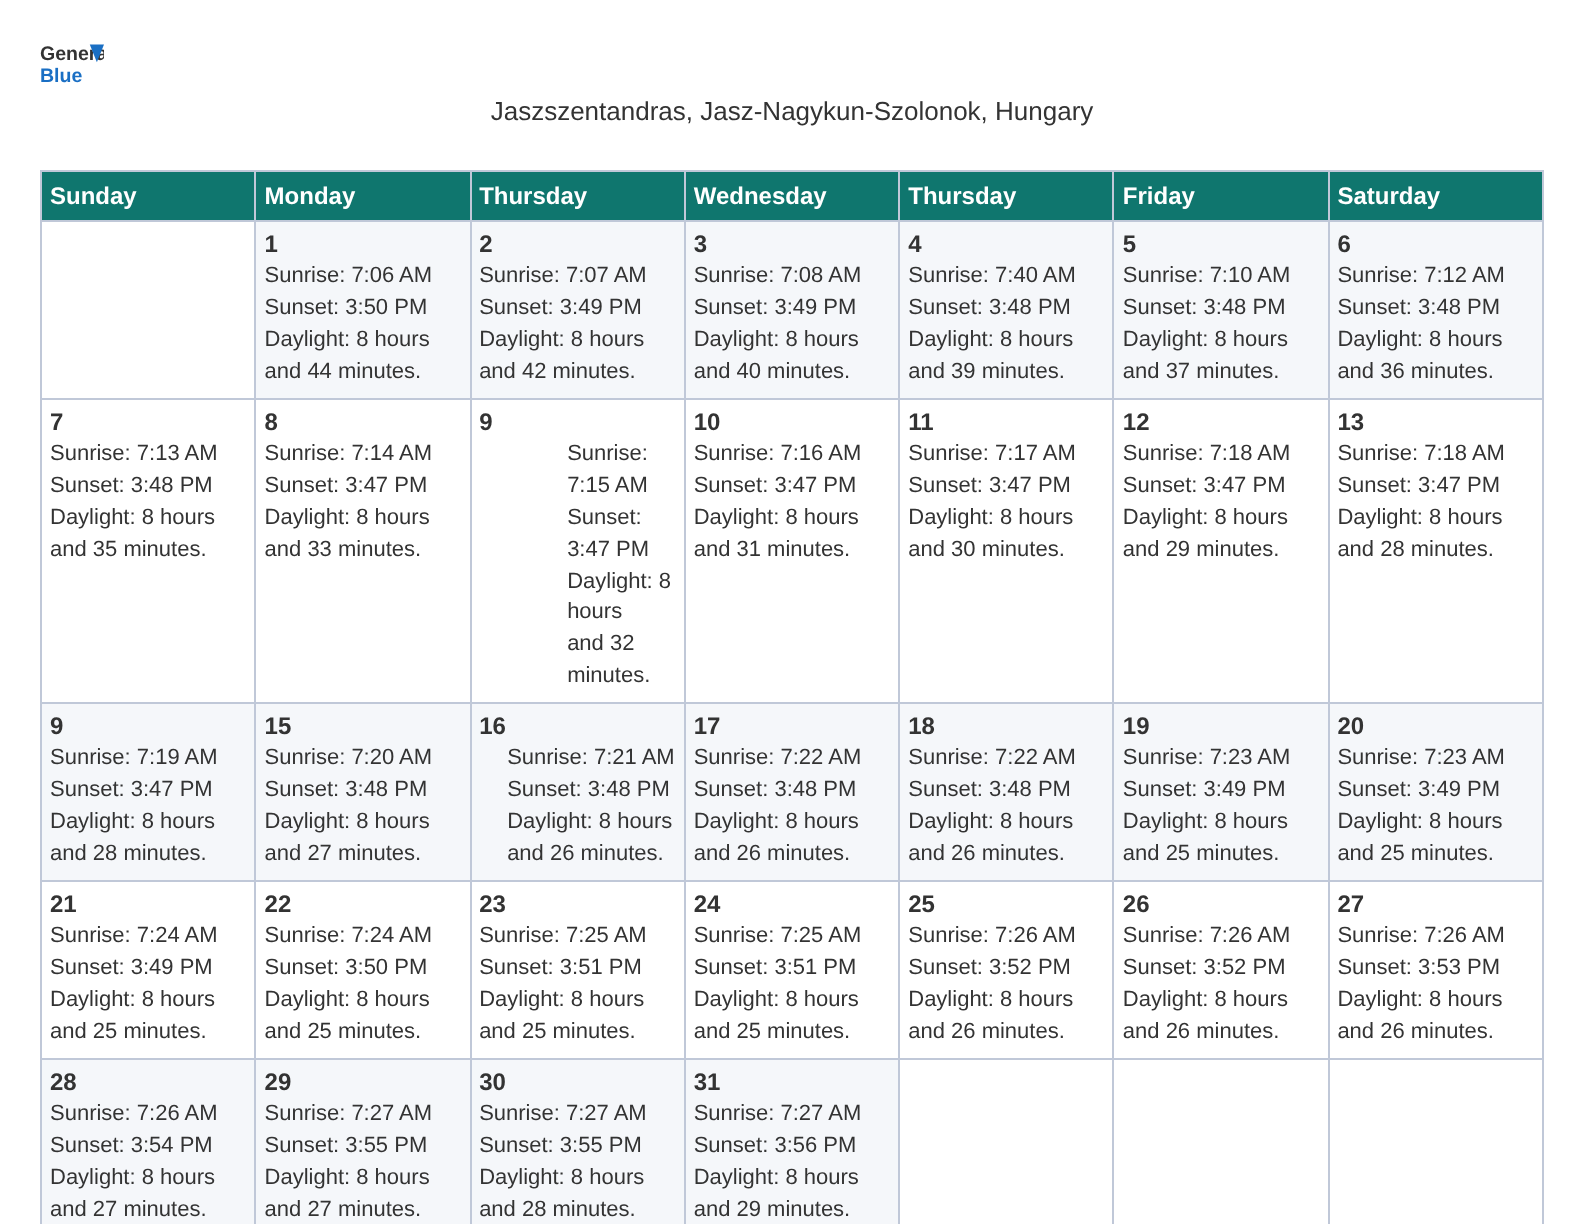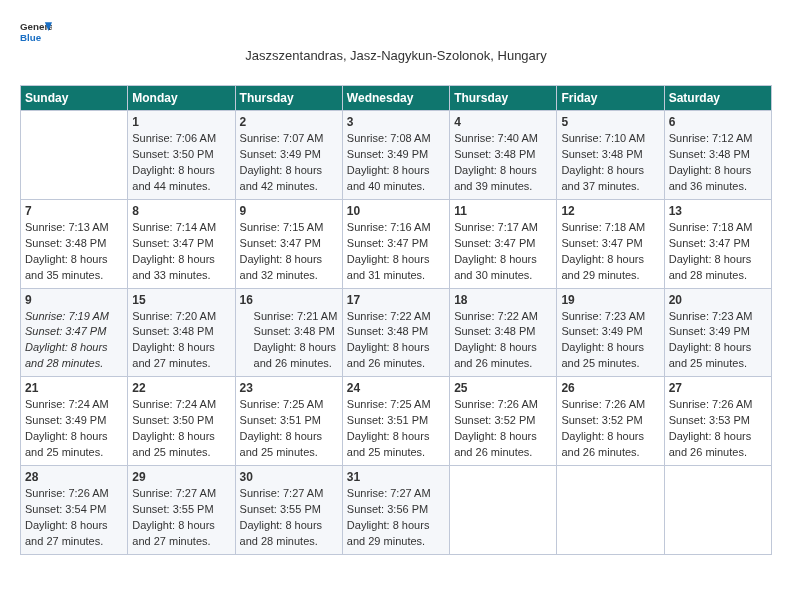--- a/index.html
+++ b/index.html
@@ -171,21 +171,21 @@
           </td>
           <td>
             <span class="day-num">8</span>
             <div class="day-info" style="white-space: pre-line;">Sunrise: 7:14 AM
 Sunset: 3:47 PM
 Daylight: 8 hours
 and 33 minutes.</div>
           </td>
           <td>
             <span class="day-num">9</span>
-            <div class="day-info" style="white-space: pre-line;">Sunrise: 7:15 AM
+            <div class="day-info" style="white-space: pre-line; margin-left: 44px;">Sunrise: 7:15 AM
 Sunset: 3:47 PM
 Daylight: 8 hours
 and 32 minutes.</div>
           </td>
           <td>
             <span class="day-num">10</span>
             <div class="day-info" style="white-space: pre-line;">Sunrise: 7:16 AM
 Sunset: 3:47 PM
 Daylight: 8 hours
 and 31 minutes.</div>
@@ -208,21 +208,21 @@
             <span class="day-num">13</span>
             <div class="day-info" style="white-space: pre-line;">Sunrise: 7:18 AM
 Sunset: 3:47 PM
 Daylight: 8 hours
 and 28 minutes.</div>
           </td>
         </tr>
         <tr>
           <td>
             <span class="day-num">9</span>
-            <div class="day-info" style="white-space: pre-line; font-style: italic;">Sunrise: 7:19 AM
+            <div class="day-info" style="white-space: pre-line;">Sunrise: 7:19 AM
 Sunset: 3:47 PM
 Daylight: 8 hours
 and 28 minutes.</div>
           </td>
           <td>
             <span class="day-num">15</span>
             <div class="day-info" style="white-space: pre-line;">Sunrise: 7:20 AM
 Sunset: 3:48 PM
 Daylight: 8 hours
 and 27 minutes.</div>

